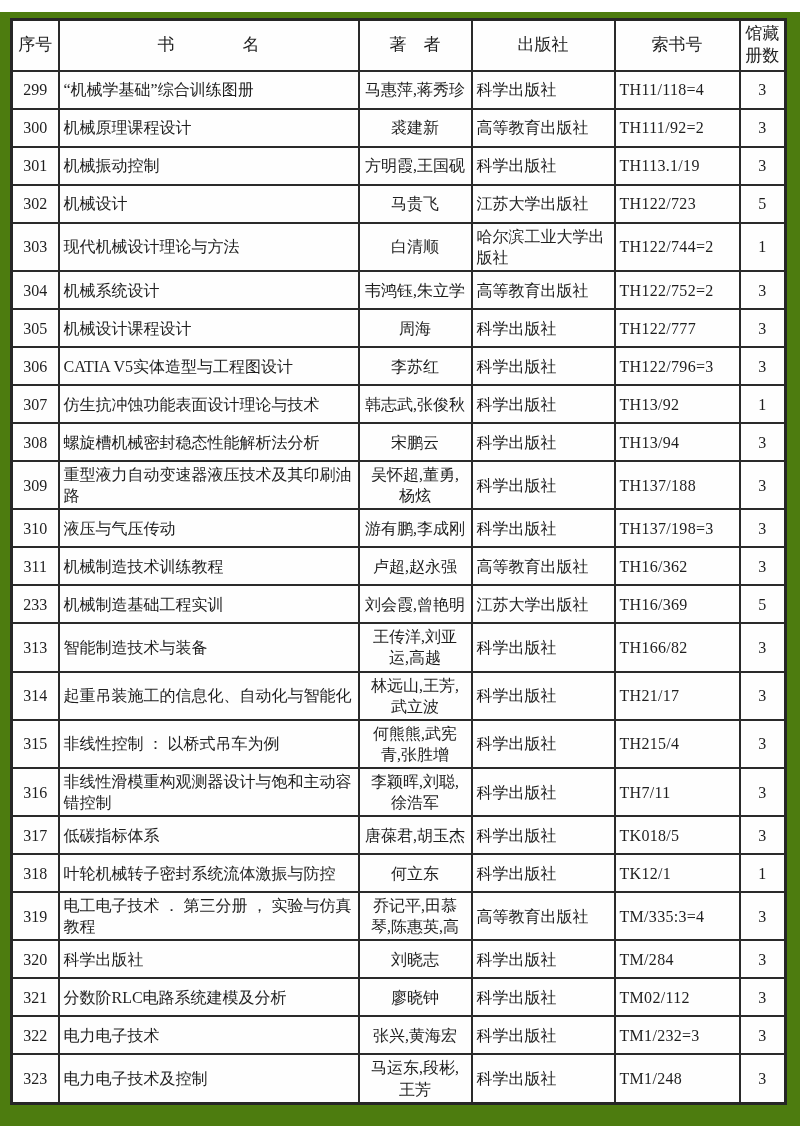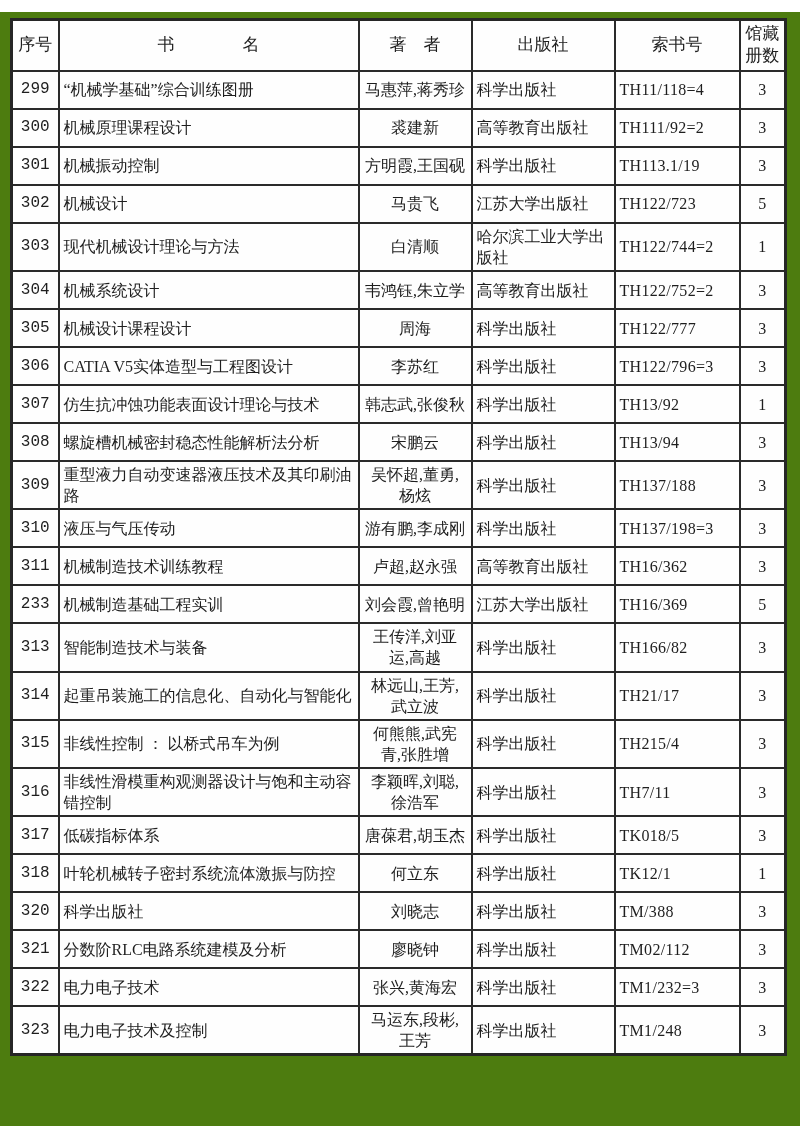--- a/index.html
+++ b/index.html
@@ -49,21 +49,21 @@
   }
   table.book-table tbody tr {
     height: 38px;
   }
   col.col-no    { width: 47px;  }
   col.col-title { width: 300px; }
   col.col-auth  { width: 113px; }
   col.col-pub   { width: 143px; }
   col.col-call  { width: 125px; }
   col.col-cop   { width: 46px;  }
-  td.c-no    { text-align: center; font-size: 17px; font-family: Liberation Mono, monospace; }
+  td.c-no    { text-align: center; font-size: 17px; }
   td.c-title { text-align: left;  padding-left: 5px; }
   td.c-auth  { text-align: center;  padding-left: 4px; }
   td.c-pub   { text-align: left; }
   td.c-call  { text-align: left; font-size: 16px; letter-spacing: 0.3px; }
   td.c-cop   { text-align: center; font-size: 17px; }
 </style>
 </head>
 <body>
 
 <div class="page">
@@ -242,25 +242,33 @@
           </tr>
           <tr>
             <td class="c-no">318</td>
             <td class="c-title">叶轮机械转子密封系统流体激振与防控</td>
             <td class="c-auth">何立东</td>
             <td class="c-pub">科学出版社</td>
             <td class="c-call">TK12/1</td>
             <td class="c-cop">1</td>
           </tr>
           <tr>
+            <td class="c-no">319</td>
+            <td class="c-title">电工电子技术 ． 第三分册 ， 实验与仿真教程</td>
+            <td class="c-auth">乔记平,田慕琴,陈惠英,高</td>
+            <td class="c-pub">高等教育出版社</td>
+            <td class="c-call">TM/335:3=4</td>
+            <td class="c-cop">3</td>
+          </tr>
+          <tr>
             <td class="c-no">320</td>
             <td class="c-title">科学出版社</td>
             <td class="c-auth">刘晓志</td>
             <td class="c-pub">科学出版社</td>
-            <td class="c-call">TM/388</td>
+            <td class="c-call">TM/284</td>
             <td class="c-cop">3</td>
           </tr>
           <tr>
             <td class="c-no">321</td>
             <td class="c-title">分数阶RLC电路系统建模及分析</td>
             <td class="c-auth">廖晓钟</td>
             <td class="c-pub">科学出版社</td>
             <td class="c-call">TM02/112</td>
             <td class="c-cop">3</td>
           </tr>

